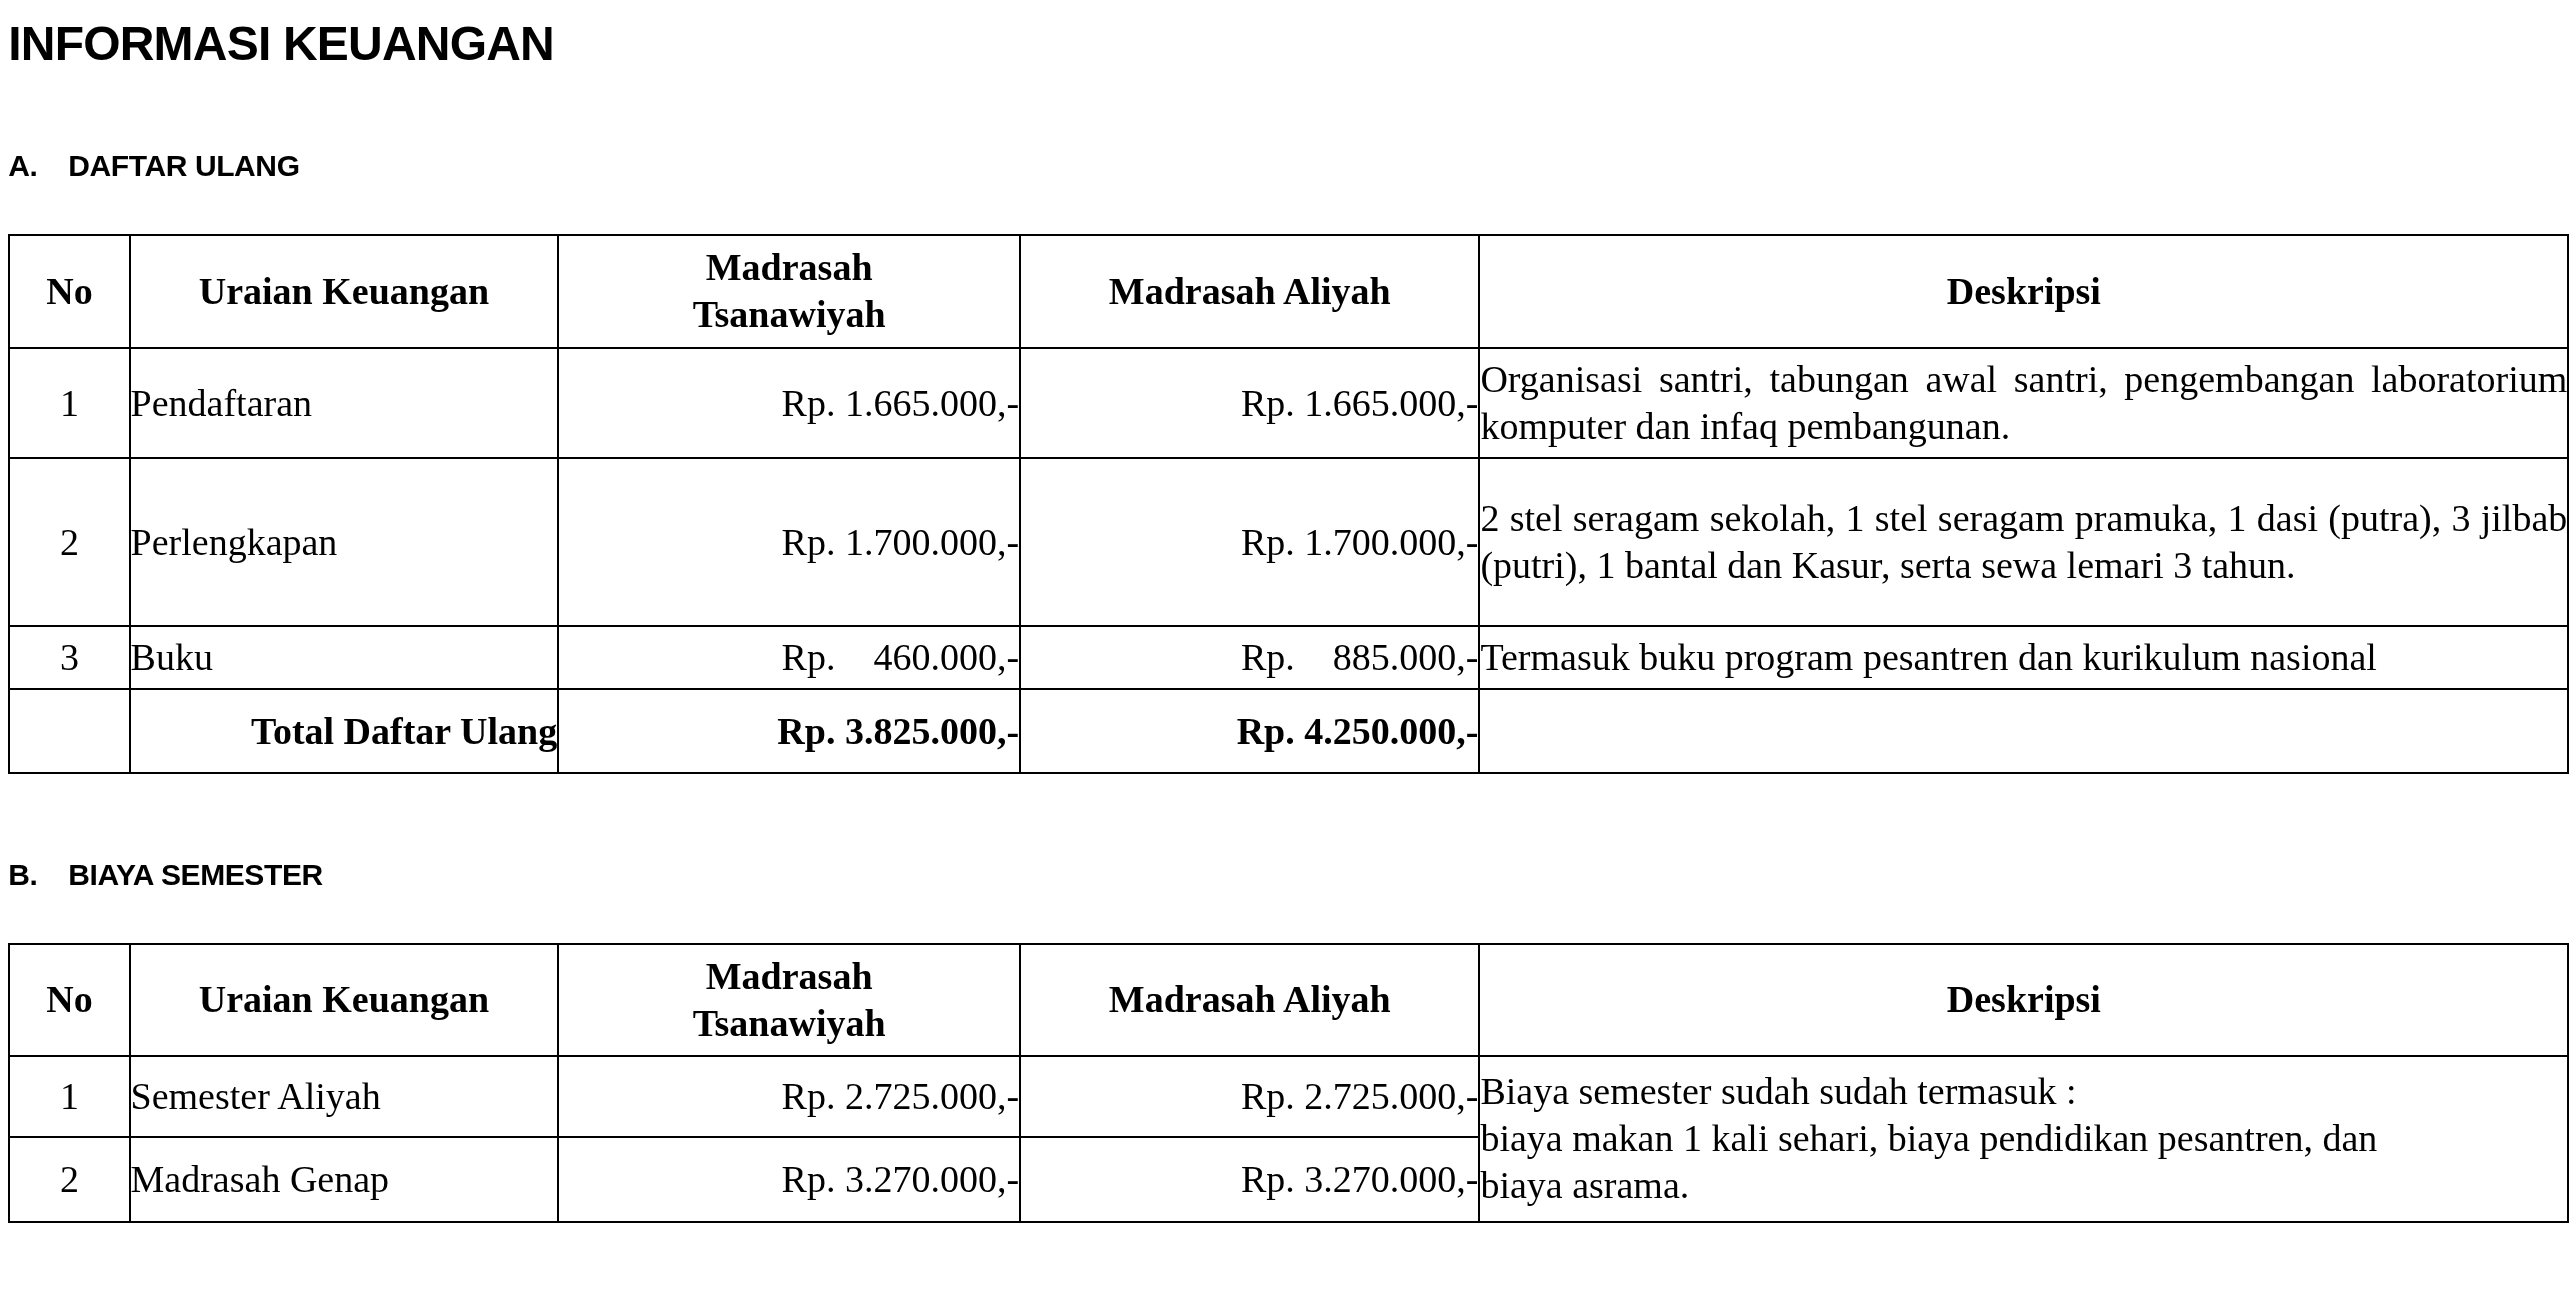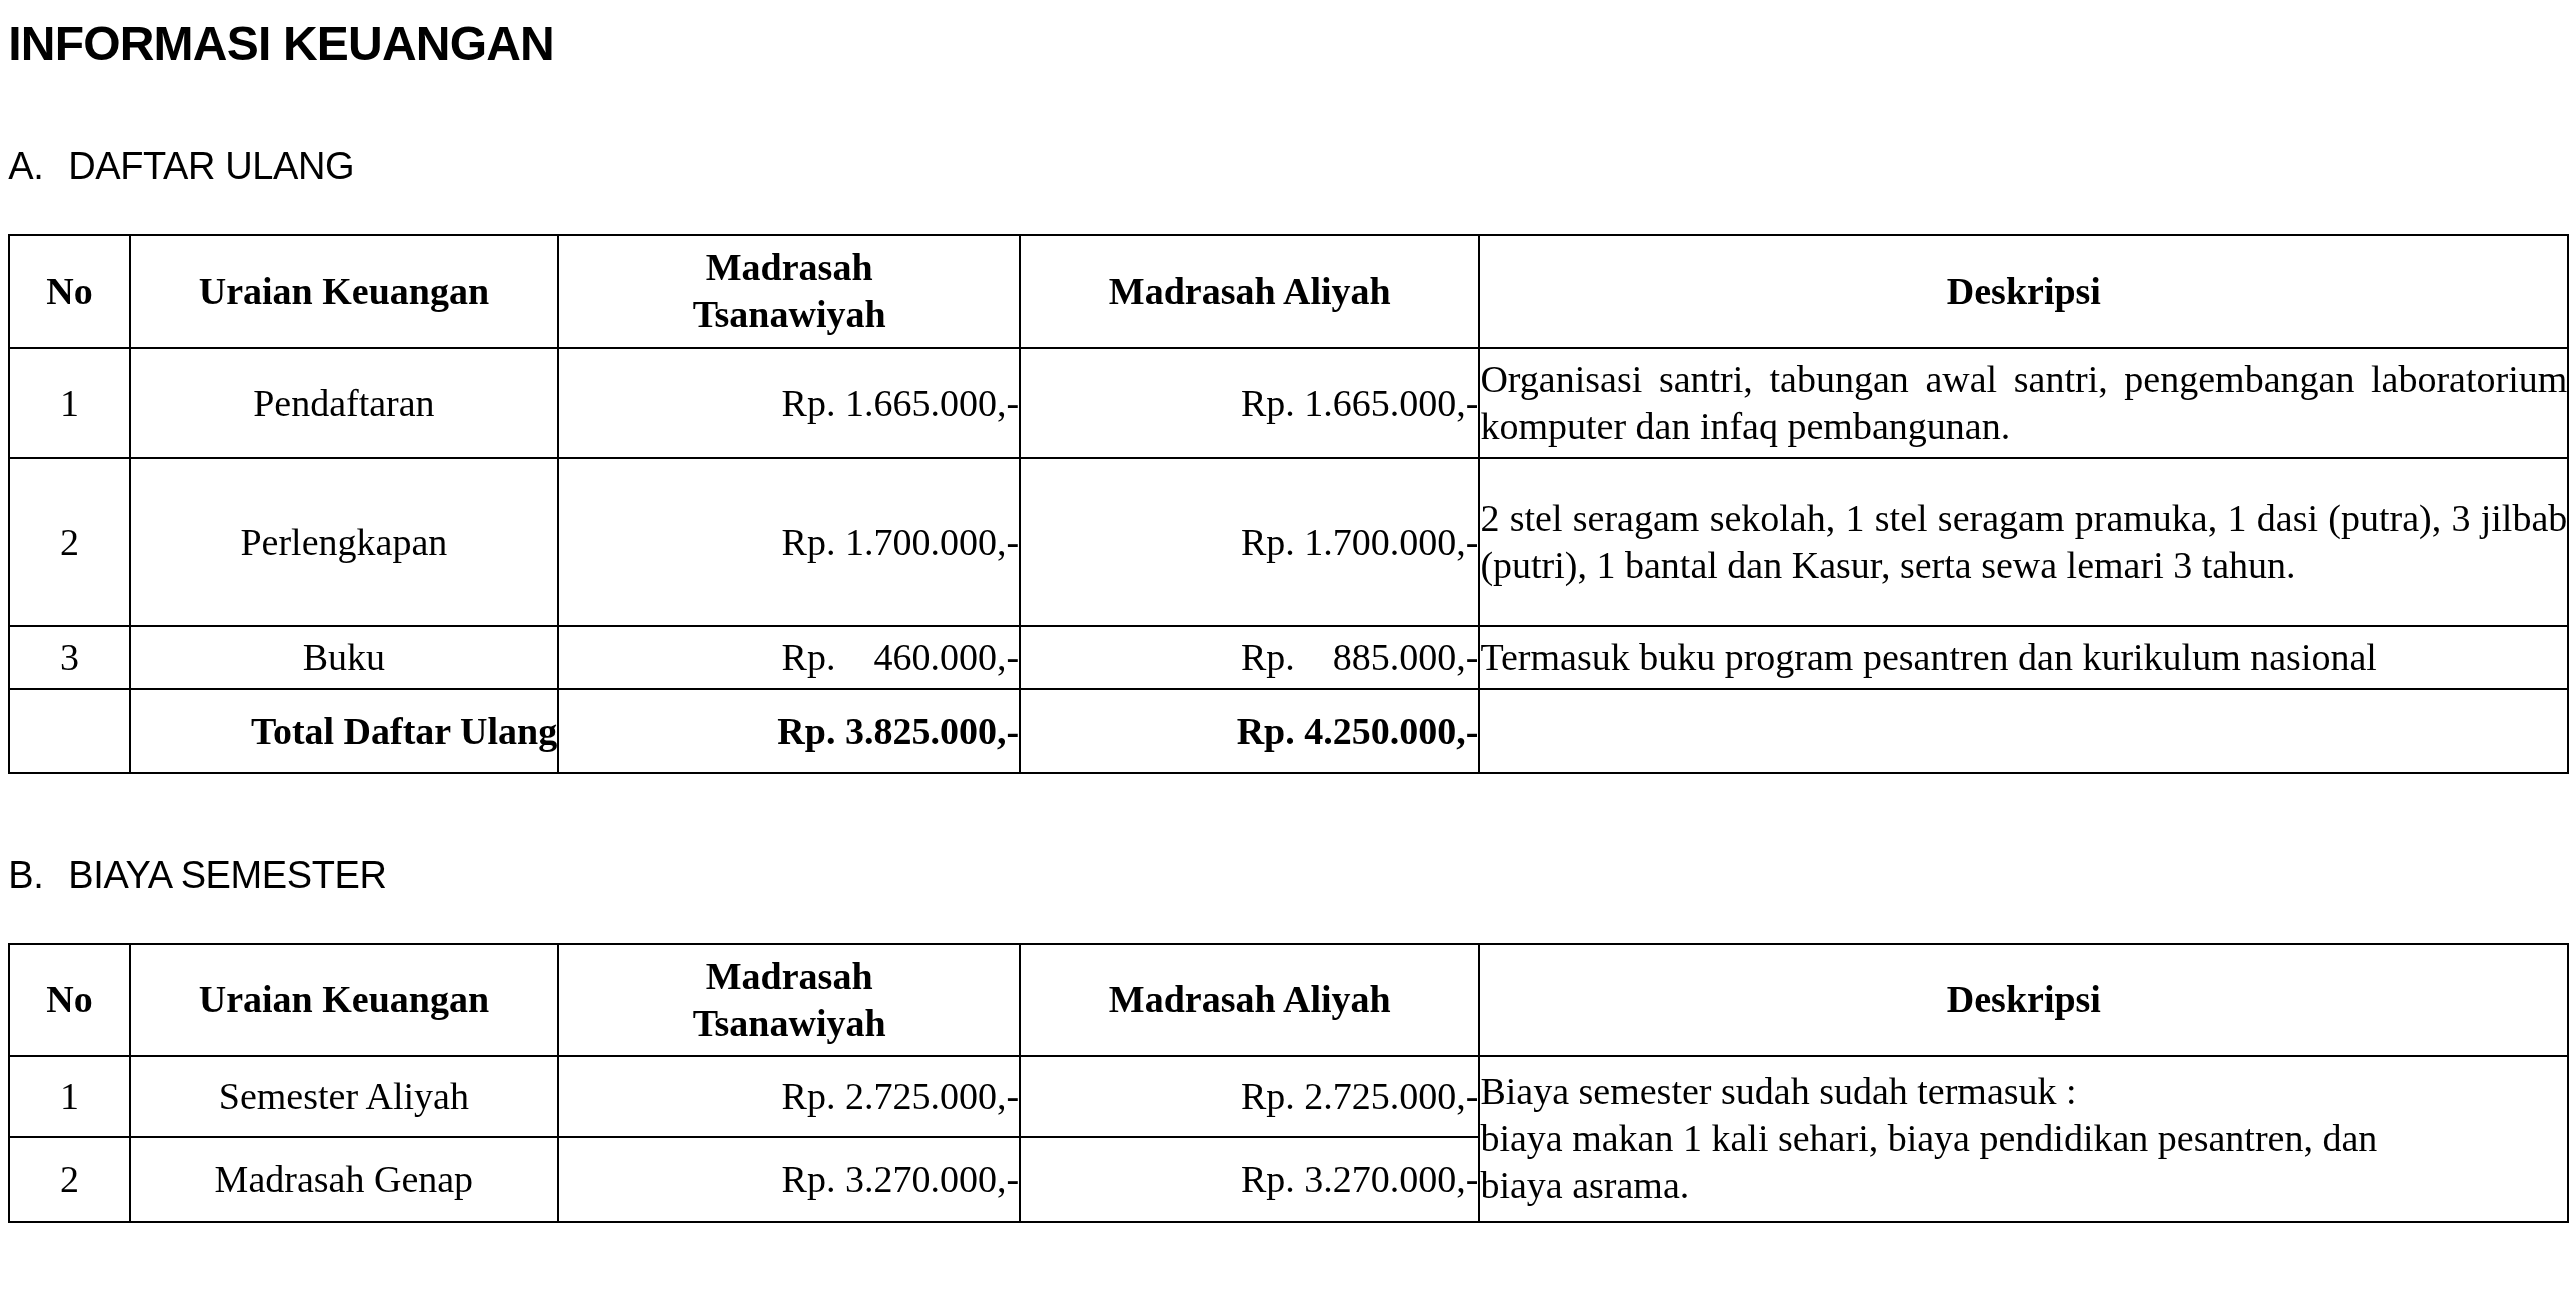--- a/index.html
+++ b/index.html
@@ -15,22 +15,22 @@
     overflow: hidden;
   }
   .doc-title {
     font-size: 48px;
     font-weight: bold;
     line-height: 60px;
     margin: 0;
     letter-spacing: -0.8px;
   }
   .section-heading {
-    font-size: 38px;
-    font-weight: normal;
+    font-size: 30px;
+    font-weight: bold;
     line-height: 42px;
     letter-spacing: -0.4px;
   }
   .section-heading.sec-a { margin-top: 71px; }
   .section-heading.sec-b { margin-top: 80px; }
   .sec-idx { display: inline-block; width: 60px; }
   table.fin-table {
     border-collapse: collapse;
     table-layout: fixed;
     width: 2561px;
@@ -48,21 +48,21 @@
     font-weight: bold;
     text-align: center;
     line-height: 47px;
   }
   .col-no       { width: 4.7%; }
   .col-uraian   { width: 16.75%; }
   .col-mts      { width: 18.05%; }
   .col-ma       { width: 17.95%; }
   .col-desc     { width: 42.55%; }
   .cell-no      { text-align: center; }
-  .cell-uraian  { text-align: center; padding-left: 21px; }
+  .cell-uraian  { text-align: left; padding-left: 21px; }
   .cell-money   { text-align: right; white-space: pre; }
   .cell-desc    { text-align: left; padding: 6px 19px; line-height: 47px; }
   .justified    { text-align: justify; }
   .prewrap      { white-space: pre-line; }
   .total-label  { text-align: right; padding-right: 12px; font-weight: bold; }
   .bold         { font-weight: bold; }
   .r-head  { height: 113px; }
   .r-146   { height: 110px; }
   .r-222   { height: 168px; }
   .r-84    { height: 63px; }

